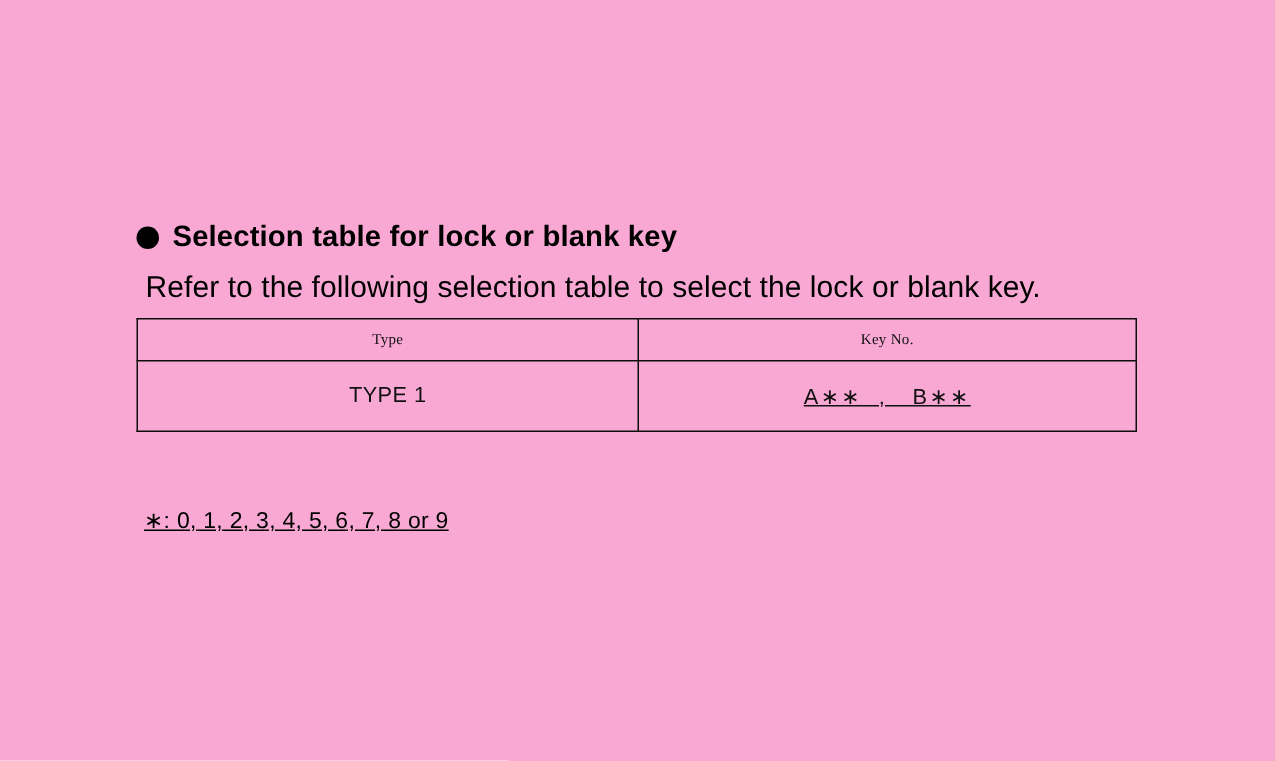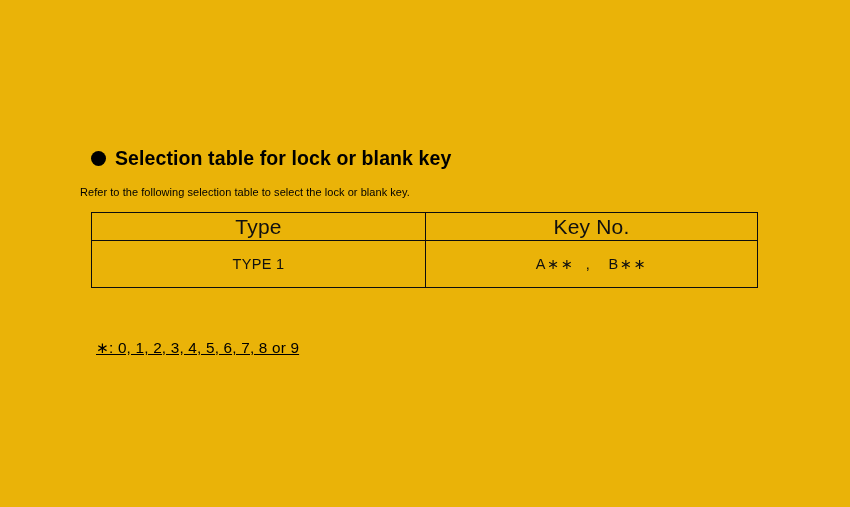--- a/index.html
+++ b/index.html
@@ -16,21 +16,21 @@
     color: #000000;
     -webkit-font-smoothing: antialiased;
   }
 
   #page {
     position: absolute;
     left: 0;
     top: 0;
     width: 850px;
     height: 507px;
-    background: #eab308;
+    background: #f9a8d4;
   }
 
   
   .section-heading {
     position: absolute;
     left: 91px;
     top: 147px;
     display: flex;
     align-items: center;
     white-space: nowrap;
@@ -47,23 +47,23 @@
   .section-heading-text {
     font-size: 19.5px;
     font-weight: bold;
     letter-spacing: 0.1px;
     line-height: 22px;
   }
 
   
   .intro-line {
     position: absolute;
-    left: 80px;
+    left: 97px;
     top: 182px;
-    font-size: 11px;
+    font-size: 20px;
     font-weight: normal;
     letter-spacing: 0.05px;
     line-height: 20px;
     white-space: nowrap;
   }
 
   
   .selection-table {
     position: absolute;
     left: 91px;
@@ -78,35 +78,37 @@
     vertical-align: middle;
     padding: 0;
     font-size: 14.5px;
     color: #101010;
   }
   .col-type { width: 333px; }
   .col-keyno { width: 331px; }
 
   .row-header td {
     height: 27px;
-    font-size: 21px;
+    font-size: 10px;
     letter-spacing: 0.2px;
+    font-family: Liberation Serif, serif;
   }
   .row-body td {
     height: 46px;
   }
 
   .cell-type {
     font-size: 14.8px;
     letter-spacing: 0.3px;
   }
   .cell-keyno {
     font-size: 15px;
     letter-spacing: 1.6px;
     white-space: pre;
+    text-decoration: underline;
   }
 
   
   .footnote {
     position: absolute;
     left: 96px;
     top: 338px;
     font-size: 15.3px;
     letter-spacing: 0.2px;
     line-height: 20px;

